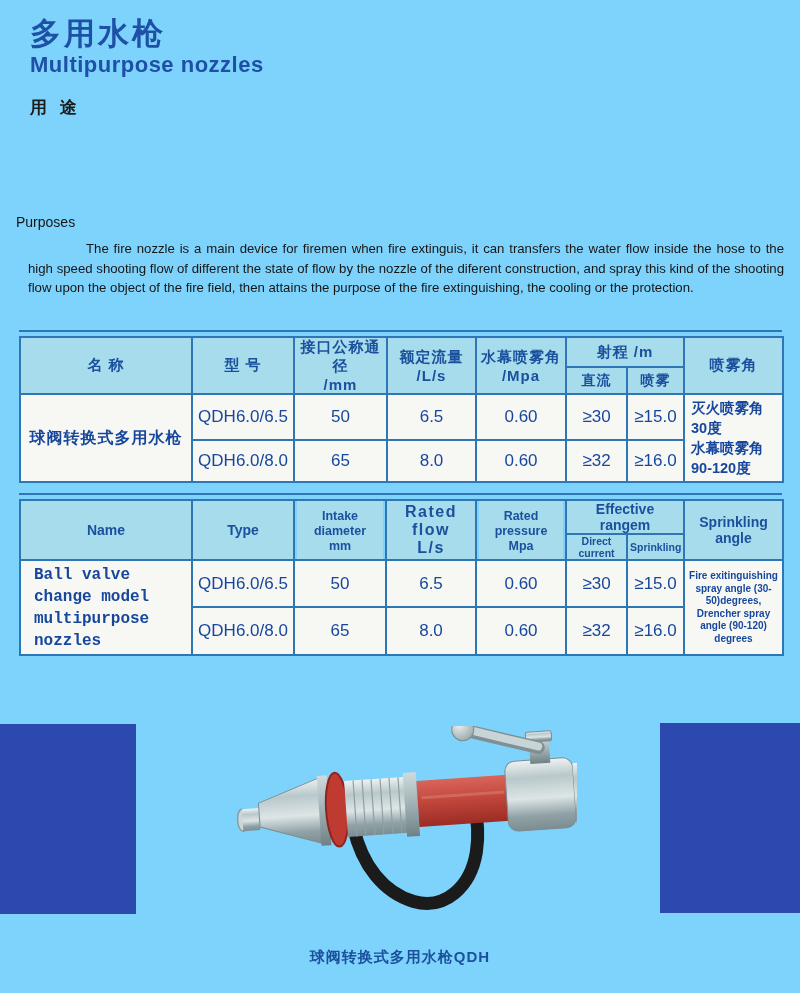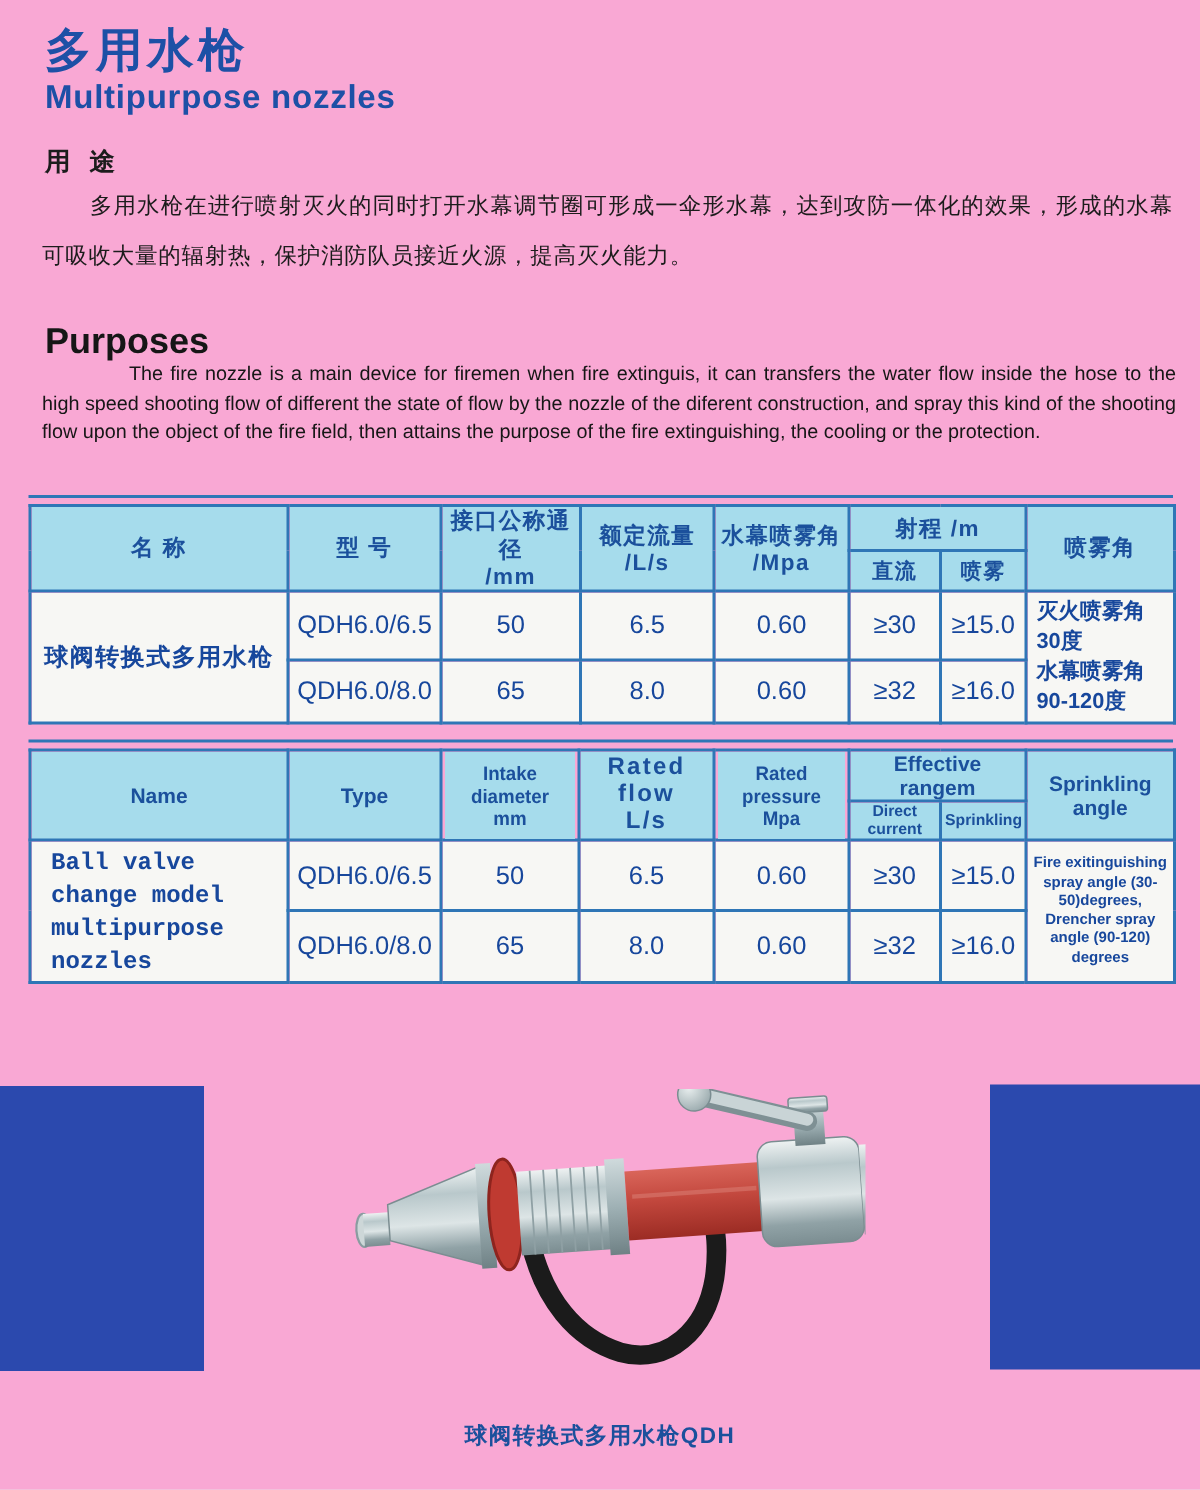--- a/index.html
+++ b/index.html
@@ -1,41 +1,41 @@
 <!DOCTYPE html>
 <html><head>
 <meta charset="utf-8">
 <style>
   * { margin:0; padding:0; box-sizing:border-box; }
   html,body { width:800px; }
   body { font-family:"Liberation Sans","DejaVu Sans",sans-serif; background:#e9e9e7; }
   .page {
     position:relative; width:800px; height:993px;
-    background:#f9a8d4; overflow:hidden;
+    background:#7dd3fc; overflow:hidden;
   }
   .title-zh {
     position:absolute; left:30px; top:13px;
     font-size:31px; font-weight:bold; color:#1d50a6; letter-spacing:3px;
   }
   .title-en {
     position:absolute; left:30px; top:52px;
     font-size:22px; font-weight:bold; color:#1d50a6; letter-spacing:0.5px;
   }
   .usage-h {
     position:absolute; left:30px; top:96px;
     font-size:17px; font-weight:bold; color:#1c1c1c; letter-spacing:4px;text-align:right;
   }
   .usage-p {
     position:absolute; left:28px; top:121px; width:754px;
     font-size:15px; color:#1c1c1c; line-height:33px;
     text-indent:32px; text-align:justify; letter-spacing:0.5px;
   }
   .purposes-h {
-    position:absolute; left:30px; top:214px;
-    font-size:24px; font-weight:700; color:#161616;
+    position:absolute; left:16px; top:214px;
+    font-size:14px; font-weight:400; color:#161616;
   }
   .purposes-p {
     position:absolute; left:28px; top:239px; width:756px;
     font-size:13.2px; color:#161616; line-height:19.5px;
     text-indent:58px; text-align:justify;
   }
   .table-rule {
     position:absolute; left:19px; width:763px; height:2px; background:#2f76b6;
   }
   table.spec {
@@ -73,21 +73,20 @@
 </style>
 </head>
 <body>
 
 <div class="page">
 
   <div class="title-zh">多用水枪</div>
   <div class="title-en">Multipurpose nozzles</div>
 
   <div class="usage-h">用 途</div>
-  <div class="usage-p">多用水枪在进行喷射灭火的同时打开水幕调节圈可形成一伞形水幕，达到攻防一体化的效果，形成的水幕可吸收大量的辐射热，保护消防队员接近火源，提高灭火能力。</div>
 
   <div class="purposes-h">Purposes</div>
   <div class="purposes-p">The fire nozzle is a main device for firemen when fire extinguis, it can transfers the water flow inside the hose to the high speed shooting flow of different the state of flow by the nozzle of the diferent construction, and  spray this kind of the shooting flow upon the object of the fire field, then attains the purpose of the fire extinguishing, the cooling or the protection.</div>
 
   <div class="table-rule" style="top:330px"></div>
 
   <table class="spec" id="table-zh" style="top:336px">
     <colgroup>
       <col style="width:172px">
         <col style="width:102px">

